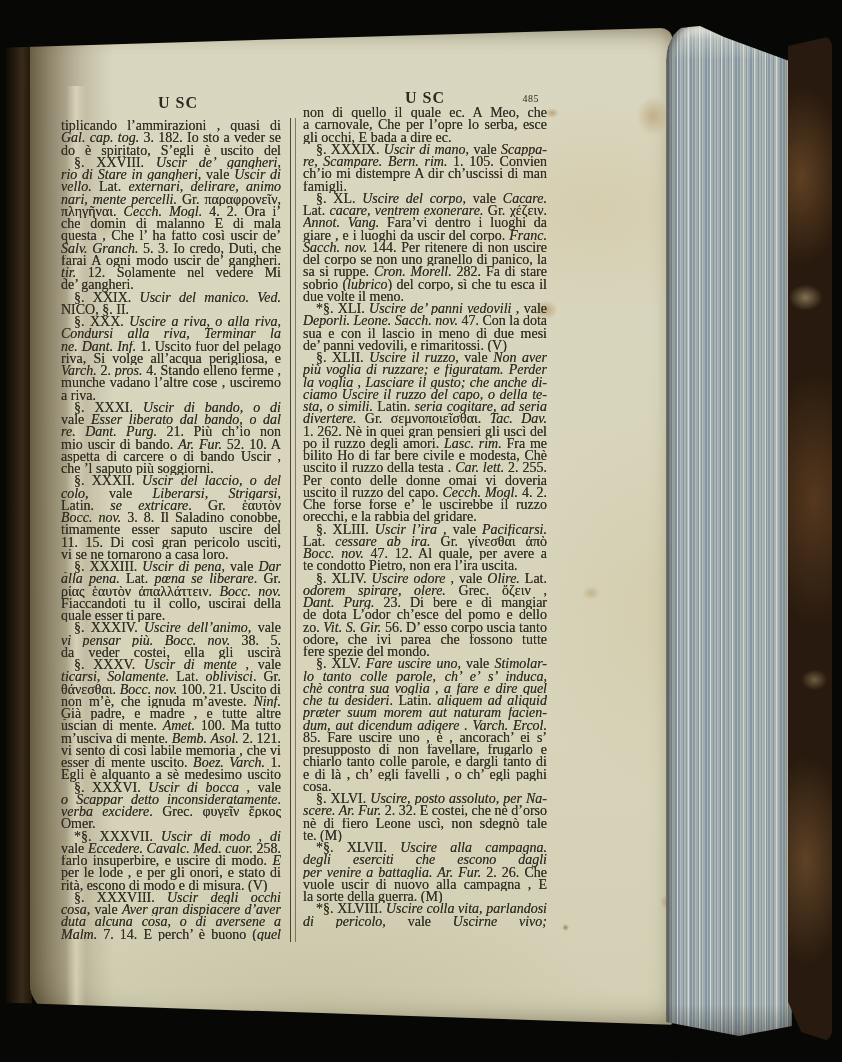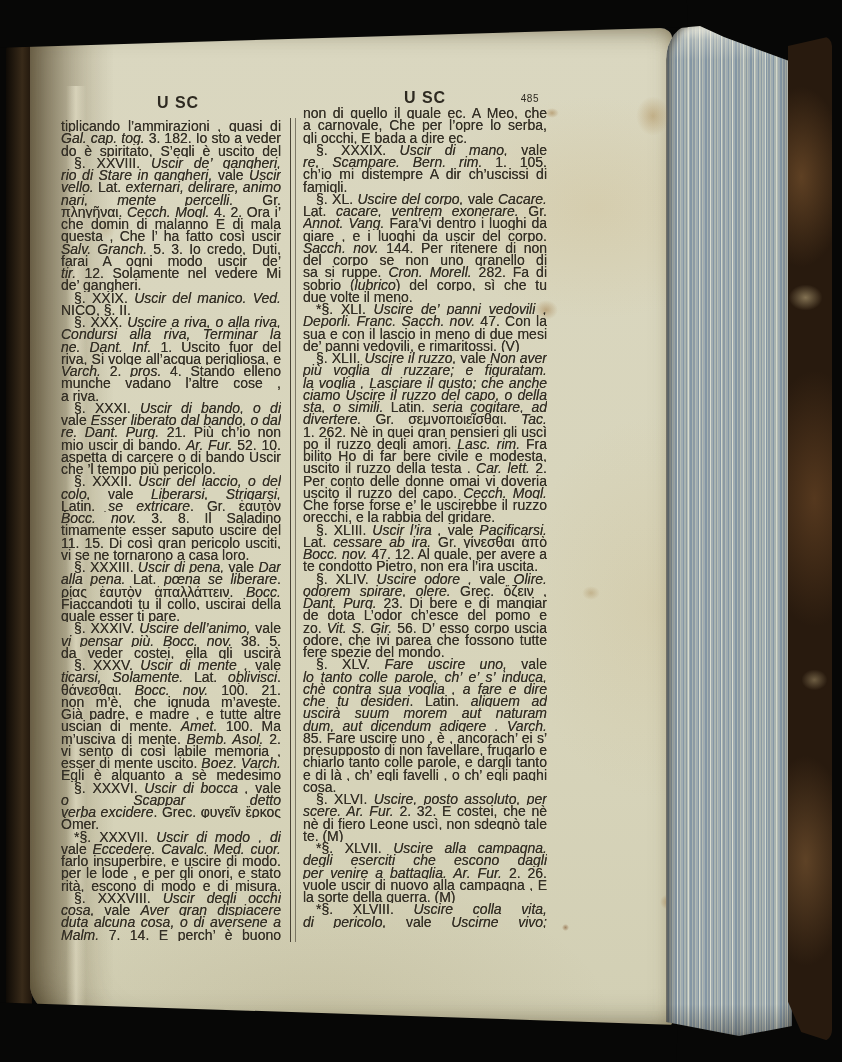--- a/index.html
+++ b/index.html
@@ -1,16 +1,16 @@
 <!DOCTYPE html>
 <html><head>
 <meta charset="utf-8">
 <style>
   html,body{margin:0;padding:0;width:842px;height:1062px;background:#070706;overflow:hidden;}
-  .book{position:absolute;inset:0;font-family:Liberation Sans, sans-serif;}
+  .book{position:absolute;inset:0;font-family:Liberation Serif, serif;}
   .left-cover{position:absolute;left:6px;top:44px;width:26px;height:964px;
     background:linear-gradient(90deg,#0e0a05,#382a19 62%,#20160c);border-radius:6px 0 0 6px;}
   .page{position:absolute;left:30px;top:28px;width:642px;height:998px;
     background:
       radial-gradient(260px 180px at 88% 18%,rgba(196,168,108,.20),transparent 62%),
       radial-gradient(220px 320px at 97% 58%,rgba(190,162,100,.14),transparent 60%),
       radial-gradient(420px 200px at 45% 99%,rgba(120,104,58,.12),transparent 70%),
       linear-gradient(90deg,rgba(98,80,42,.34),rgba(98,80,42,0) 13%),
       linear-gradient(180deg,#dad7c0,#d7d4ba 70%,#d2cfb4);
     border-radius:2px 12px 4px 62px / 2px 10px 4px 42px;
@@ -116,21 +116,21 @@
       <div class="ln"><i>ne. Dant. Inf.</i> 1. Uscito fuor del pelago alla</div>
       <div class="ln">riva, Si volge all’acqua perigliosa, e guata. <i>Boez.</i></div>
       <div class="ln"><i>Varch.</i> 2. <i>pros.</i> 4. Stando elleno ferme , co-</div>
       <div class="ln">munche vadano l’altre cose , usciremo notando</div>
       <div class="ln end">a riva.</div>
       <div class="ln ind">§. XXXI. <i>Uscir di bando, o di carcere,</i></div>
       <div class="ln">vale <i>Esser liberato dal bando, o dal carce-</i></div>
       <div class="ln"><i>re. Dant. Purg.</i> 21. Più ch’io non deggio al</div>
       <div class="ln">mio uscir di bando. <i>Ar. Fur.</i> 52. 10. A chi</div>
       <div class="ln">aspetta di carcere o di bando Uscir , non par</div>
-      <div class="ln end">che ’l tempo più pericolo.</div>
+      <div class="ln end">che ’l saputo più soggiorni.</div>
       <div class="ln ind">§. XXXII. <i>Uscir del laccio, o del peri-</i></div>
       <div class="ln"><i>colo,</i> vale <i>Liberarsi, Strigarsi, Svilupparsi.</i></div>
       <div class="ln">Latin. <i>se extricare</i>. Gr. ἑαυτὸν ἀπαλλάττειν.</div>
       <div class="ln"><i>Bocc. nov.</i> 3. 8. Il Saladino conobbe, costui ot-</div>
       <div class="ln">timamente esser saputo uscire del laccio. <i>E nov.</i></div>
       <div class="ln">11. 15. Di così gran pericolo usciti, sani e sal-</div>
       <div class="ln end">vi se ne tornarono a casa loro.</div>
       <div class="ln ind">§. XXXIII. <i>Uscir di pena,</i> vale <i>Dar fine</i></div>
       <div class="ln"><i>alla pena.</i> Lat. <i>pœna se liberare</i>. Gr. τιμω-</div>
       <div class="ln">ρίας ἑαυτὸν ἀπαλλάττειν. <i>Bocc. nov.</i> 77. 45.</div>
@@ -174,21 +174,21 @@
       <div class="ln ind">§. XL. <i>Uscire del corpo,</i> vale <i>Cacare.</i></div>
       <div class="ln">Lat. <i>cacare, ventrem exonerare.</i> Gr. χέζειν.</div>
       <div class="ln"><i>Annot. Vang.</i> Fara’vi dentro i luoghi da man-</div>
       <div class="ln">giare , e i luoghi da uscir del corpo. <i>Franc.</i></div>
       <div class="ln"><i>Sacch. nov.</i> 144. Per ritenere di non uscire</div>
       <div class="ln">del corpo se non uno granello di panico, la co-</div>
       <div class="ln">sa si ruppe. <i>Cron. Morell.</i> 282. Fa di stare</div>
       <div class="ln">sobrio (<i>lubrico</i>) del corpo, sì che tu esca il dì</div>
       <div class="ln end">due volte il meno.</div>
       <div class="ln ind">*§. XLI. <i>Uscire de’ panni vedovili ,</i> vale</div>
-      <div class="ln"><i>Deporli. Franc. Sacch. nov.</i> 47. Con la dota</div>
+      <div class="ln"><i>Deporli. Leone. Sacch. nov.</i> 47. Con la dota</div>
       <div class="ln">sua e con il lascio in meno di due mesi uscio</div>
       <div class="ln end">de’ panni vedovili, e rimaritossi. (V)</div>
       <div class="ln ind">§. XLII. <i>Uscire il ruzzo,</i> vale <i>Non aver</i></div>
       <div class="ln"><i>più voglia di ruzzare; e figuratam. Perder</i></div>
       <div class="ln"><i>la voglia , Lasciare il gusto; che anche di-</i></div>
       <div class="ln"><i>ciamo Uscire il ruzzo del capo, o della te-</i></div>
       <div class="ln"><i>sta, o simili.</i> Latin. <i>seria cogitare, ad seria</i></div>
       <div class="ln"><i>divertere.</i> Gr. σεμνοποιεῖσθαι. <i>Tac. Dav. Stor.</i></div>
       <div class="ln">1. 262. Nè in quei gran pensieri gli uscì del ca-</div>
       <div class="ln">po il ruzzo degli amori. <i>Lasc. rim.</i> Fra me sta-</div>
@@ -206,21 +206,21 @@
       <div class="ln"><i>odorem spirare, olere.</i> Grec. ὄζειν , ἀπόζειν.</div>
       <div class="ln"><i>Dant. Purg.</i> 23. Di bere e di mangiar n’accen-</div>
       <div class="ln">de dota L’odor ch’esce del pomo e dello spraz-</div>
       <div class="ln">zo. <i>Vit. S. Gir.</i> 56. D’ esso corpo uscia tanto</div>
       <div class="ln">odore, che ivi parea che fossono tutte l’odori-</div>
       <div class="ln end">fere spezie del mondo.</div>
       <div class="ln ind">§. XLV. <i>Fare uscire uno,</i> vale <i>Stimolar-</i></div>
       <div class="ln"><i>lo tanto colle parole, ch’ e’ s’ induca, ancor-</i></div>
       <div class="ln"><i>chè contra sua voglia , a fare e dire quel</i></div>
       <div class="ln"><i>che tu desideri</i>. Latin. <i>aliquem ad aliquid</i></div>
-      <div class="ln"><i>uscirà suum morem aut naturam facien-</i></div>
+      <div class="ln"><i>præter suum morem aut naturam facien-</i></div>
       <div class="ln"><i>dum, aut dicendum adigere . Varch. Ercol.</i></div>
       <div class="ln">85. Fare uscire uno , è , ancorach’ ei s’ avesse</div>
       <div class="ln">presupposto di non favellare, frugarlo e punzec-</div>
       <div class="ln">chiarlo tanto colle parole, e dargli tanto di qua</div>
       <div class="ln">e di là , ch’ egli favelli , o ch’ egli paghi alcuna</div>
       <div class="ln end">cosa.</div>
       <div class="ln ind">§. XLVI. <i>Uscire, posto assoluto, per Na-</i></div>
       <div class="ln"><i>scere. Ar. Fur.</i> 2. 32. E costei, che nè d’orso</div>
       <div class="ln">nè di fiero Leone uscì, non sdegnò tale aman-</div>
       <div class="ln end">te. (M)</div>

